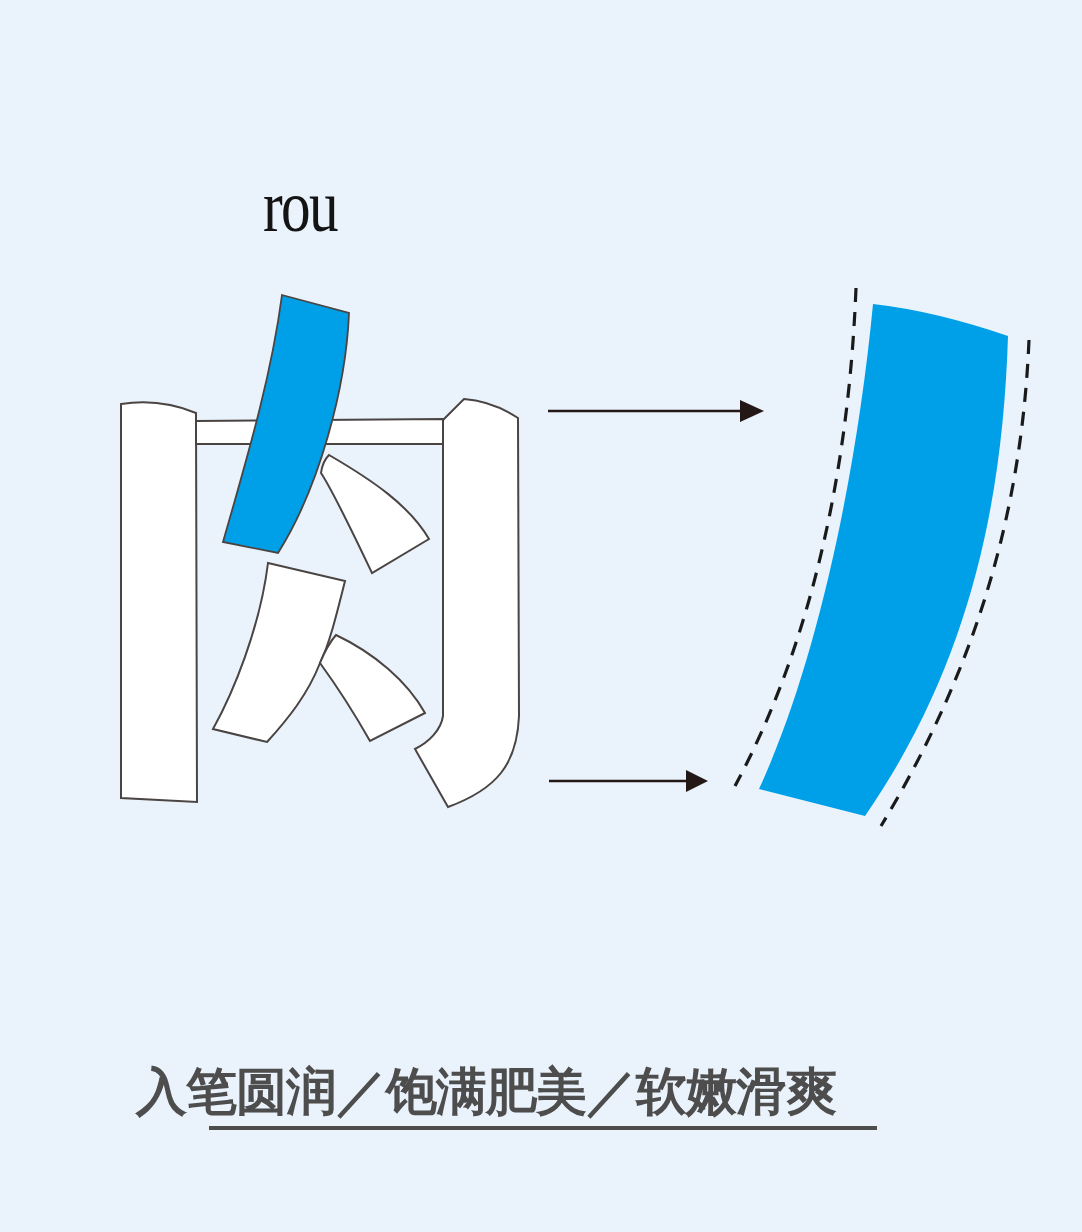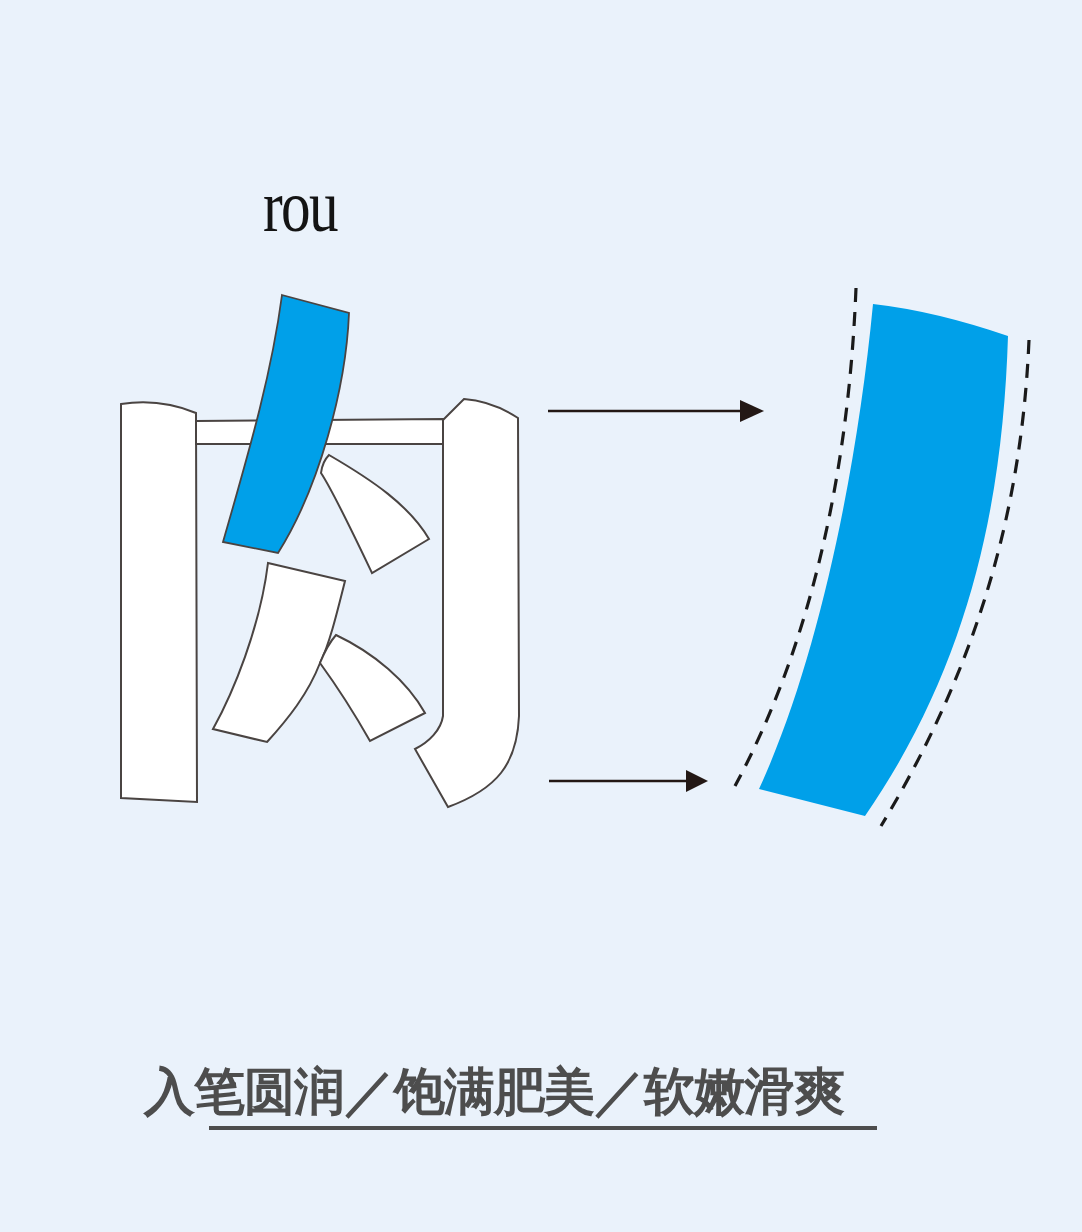--- a/index.html
+++ b/index.html
@@ -37,21 +37,20 @@
   .arrow-line { stroke: var(--arrow, #231815); stroke-width: 2.6; fill: none; }
   .arrow-head { fill: var(--arrow, #231815); }
   .guide {
     fill: none; stroke: var(--guide, #1A1A1A);
     stroke-width: 3.2; stroke-dasharray: 14 10; stroke-linecap: butt;
   }
 
   .caption-wrap {
     position: absolute; left: 0; top: 1044px; width: 972px;
     text-align: center;
-    margin-left: 8px;
   }
   .caption-text {
     display: inline-block;
     font-size: 51px; font-weight: 700; line-height: 1.25;
     letter-spacing: -1px;
     color: var(--caption_color, #4D4D4D);
     white-space: nowrap;
   }
   .caption-underline {
     position: absolute; left: 209px; top: 1110px;

